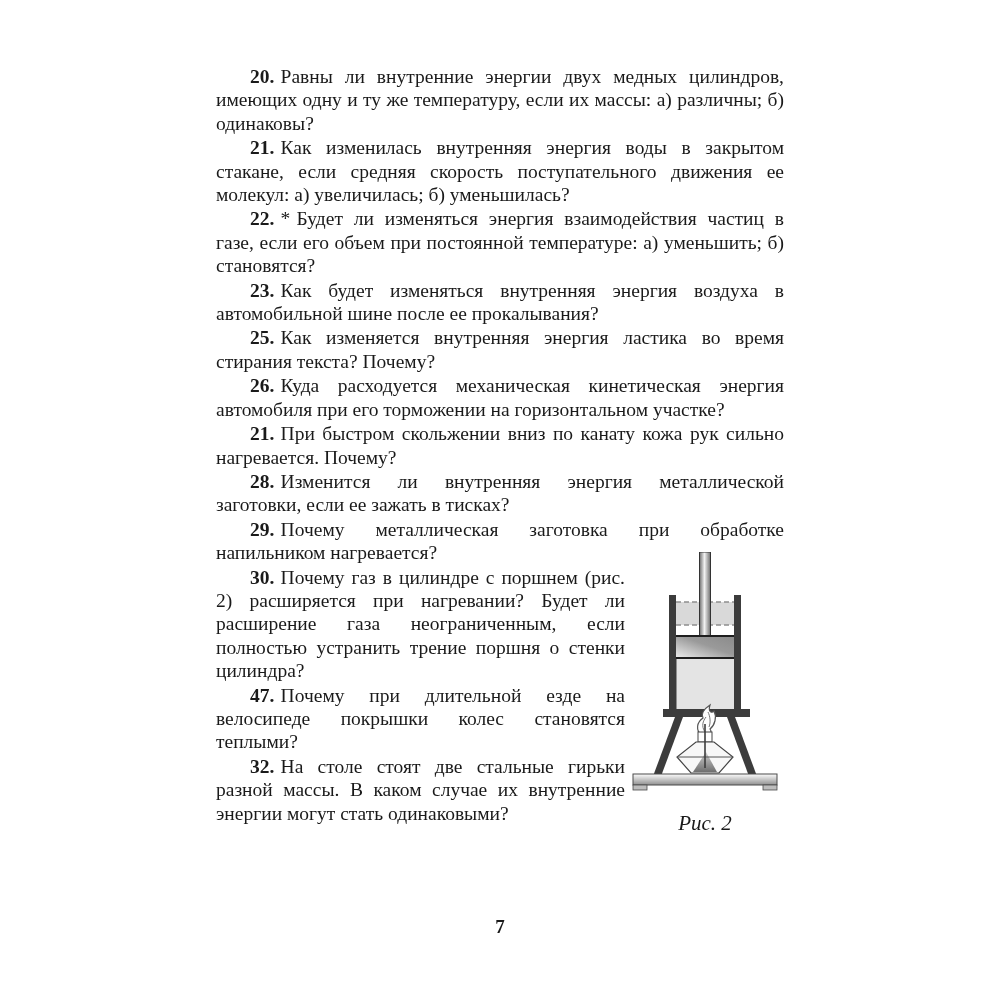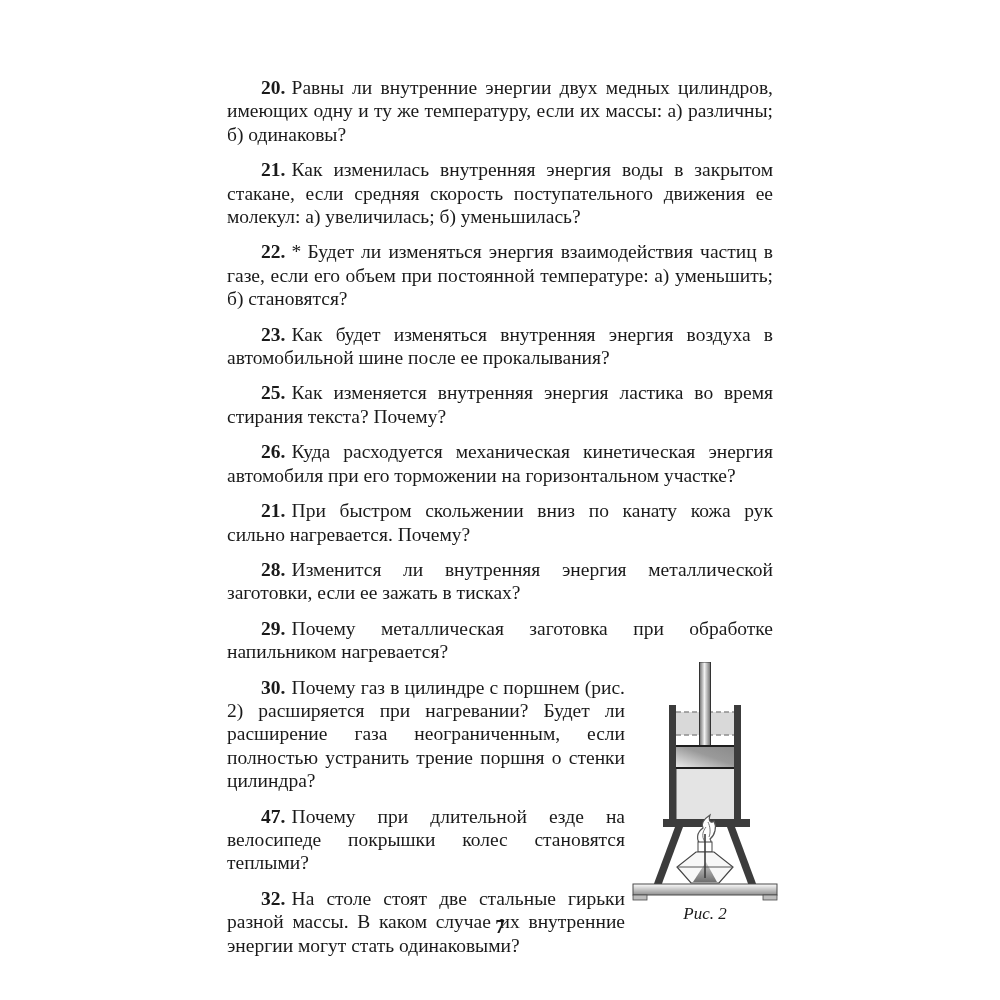--- a/index.html
+++ b/index.html
@@ -20,21 +20,21 @@
   .content {
     position: absolute;
     left: 215px;
     top: 64px;
     width: 570px;
     font-size: 19.5px;
     line-height: 23.4px;
     text-align: justify;
   }
   p.q {
-    margin: 12px;
+    margin: 1px;
     padding: 0;
     text-indent: 34px;
   }
   .qnum {
     font-weight: bold;
     margin-right: 0.32em;
   }
   .qstar {
     font-weight: normal;
     margin-right: 0.32em;
@@ -54,23 +54,23 @@
     width: 160px;
     margin: 0;
     padding: 0;
     text-align: center;
   }
   figure.apparatus svg {
     display: block;
     margin: 0 auto;
   }
   figcaption {
-    margin-top: 0;
+    margin-top: 20px;
     font-style: italic;
-    font-size: 17px;
+    font-size: 21px;
     color: #1a1a1a;
   }
   .page-number {
     position: absolute;
     left: 215px;
     top: 916px;
     width: 570px;
     text-align: center;
     font-size: 19px;
     font-weight: bold;

